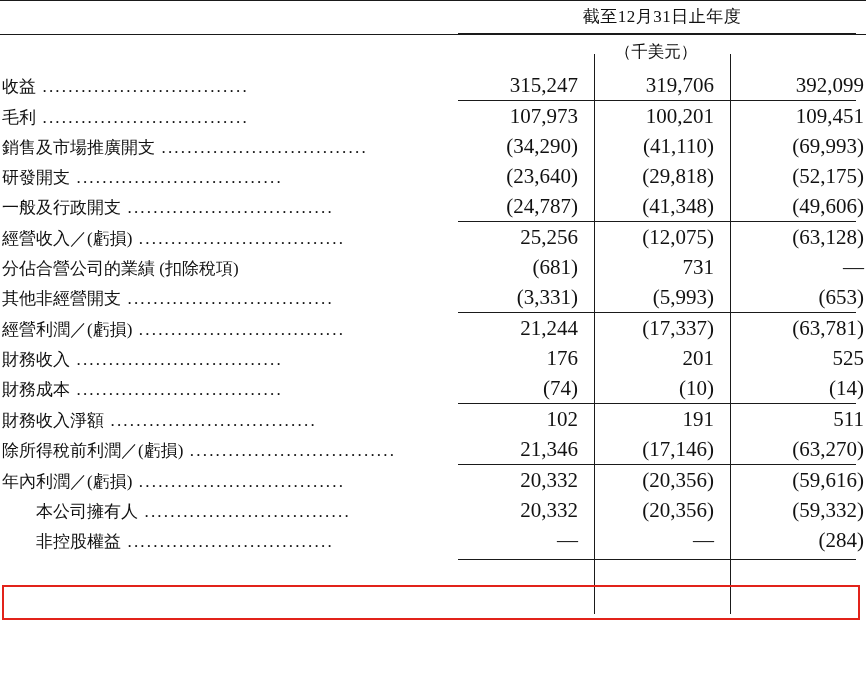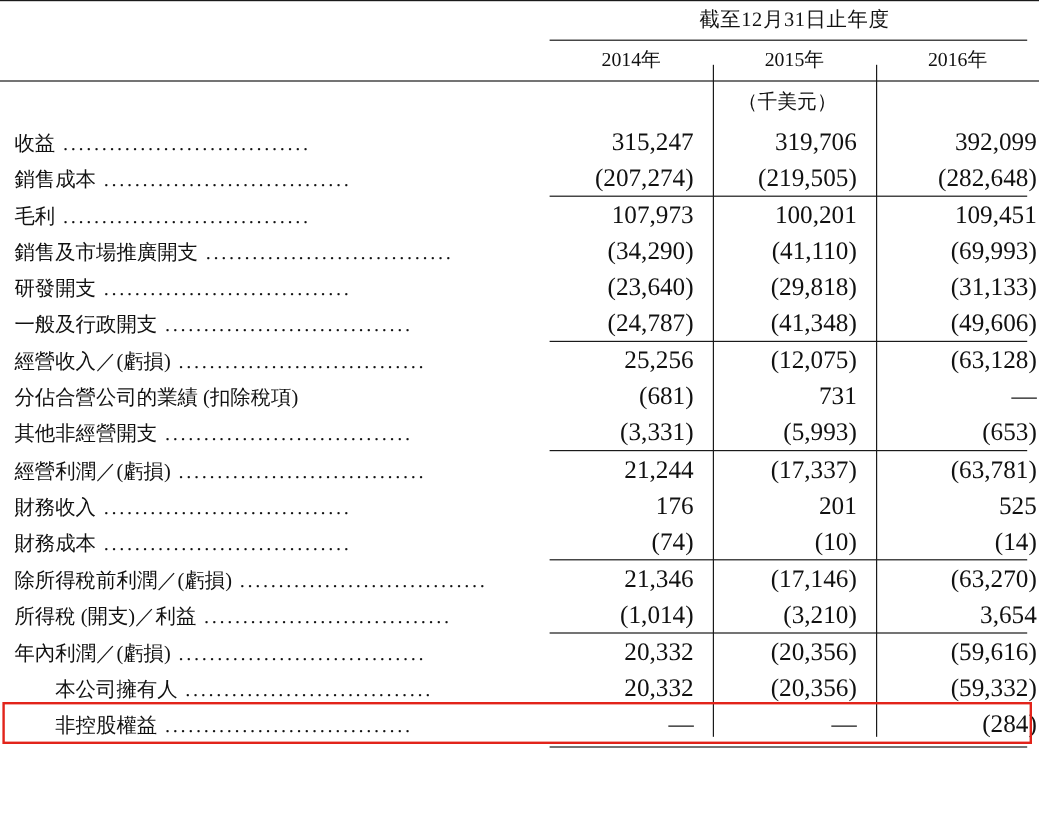--- a/index.html
+++ b/index.html
@@ -70,21 +70,21 @@
     text-align: center;
     font-size: 16.5px;
     padding: 6px 12px 7px 0;
   }
 
   
   .lbl {
     font-size: 17px;
     white-space: nowrap;
     overflow: hidden;
-    padding: 2px 0 2px 12px;
+    padding: 2px 0 2px 2px;
     position: relative;
   }
   .lbl .txt { }
   .lbl .dots {
     letter-spacing: 2.2px;
     color: #111;
   }
   .num {
     text-align: right;
     font-size: 21px;
@@ -148,52 +148,40 @@
         <td class="hdr-center" colspan="3">截至12月31日止年度</td>
       </tr>
 
       <tr class="rule-row">
         <td></td>
         <td colspan="3">
             <div class="hr-span" style="margin-right:10px;"></div>
           </td>
       </tr>
 
-      <tr>
-        <td></td>
-        <td class="yr">2014年</td>
-        <td class="yr">2015年</td>
-        <td class="yr">2016年</td>
-      </tr>
 
       <tr class="rule-row">
         <td colspan="4">
             <div class="hr-full"></div>
           </td>
       </tr>
 
       <tr>
         <td></td>
         <td class="unit" colspan="3">（千美元）</td>
       </tr>
 
     </tbody>
     <tbody id="rows-body">
         <tr class="data">
           <td class="lbl"><span class="txt">收益</span><span class="dots"> ................................</span></td>
           <td class="num">315,247</td>
           <td class="num">319,706</td>
           <td class="num last">392,099</td>
         </tr>
-        <tr class="data">
-          <td class="lbl"><span class="txt">銷售成本</span><span class="dots"> ................................</span></td>
-          <td class="num">(207,274)</td>
-          <td class="num">(219,505)</td>
-          <td class="num last">(282,648)</td>
-        </tr>
         <tr class="rule-row">
           <td></td>
           <td colspan="3" class="sep-cell">
             <div class="sep-line"></div>
           </td>
         </tr>
         <tr class="data">
           <td class="lbl"><span class="txt">毛利</span><span class="dots"> ................................</span></td>
           <td class="num">107,973</td>
           <td class="num">100,201</td>
@@ -202,21 +190,21 @@
         <tr class="data">
           <td class="lbl"><span class="txt">銷售及市場推廣開支</span><span class="dots"> ................................</span></td>
           <td class="num">(34,290)</td>
           <td class="num">(41,110)</td>
           <td class="num last">(69,993)</td>
         </tr>
         <tr class="data">
           <td class="lbl"><span class="txt">研發開支</span><span class="dots"> ................................</span></td>
           <td class="num">(23,640)</td>
           <td class="num">(29,818)</td>
-          <td class="num last">(31,133)</td>
+          <td class="num last">(52,175)</td>
         </tr>
         <tr class="data">
           <td class="lbl"><span class="txt">一般及行政開支</span><span class="dots"> ................................</span></td>
           <td class="num">(24,787)</td>
           <td class="num">(41,348)</td>
           <td class="num last">(49,606)</td>
         </tr>
         <tr class="rule-row">
           <td></td>
           <td colspan="3" class="sep-cell">
@@ -265,30 +253,30 @@
           <td class="num">(10)</td>
           <td class="num last">(14)</td>
         </tr>
         <tr class="rule-row">
           <td></td>
           <td colspan="3" class="sep-cell">
             <div class="sep-line"></div>
           </td>
         </tr>
         <tr class="data">
+          <td class="lbl"><span class="txt">財務收入淨額</span><span class="dots"> ................................</span></td>
+          <td class="num">102</td>
+          <td class="num">191</td>
+          <td class="num last">511</td>
+        </tr>
+        <tr class="data">
           <td class="lbl"><span class="txt">除所得稅前利潤／(虧損)</span><span class="dots"> ................................</span></td>
           <td class="num">21,346</td>
           <td class="num">(17,146)</td>
           <td class="num last">(63,270)</td>
-        </tr>
-        <tr class="data">
-          <td class="lbl"><span class="txt">所得稅 (開支)／利益</span><span class="dots"> ................................</span></td>
-          <td class="num">(1,014)</td>
-          <td class="num">(3,210)</td>
-          <td class="num last">3,654</td>
         </tr>
         <tr class="rule-row">
           <td></td>
           <td colspan="3" class="sep-cell">
             <div class="sep-line"></div>
           </td>
         </tr>
         <tr class="data" id="hl-row">
           <td class="lbl"><span class="txt">年內利潤／(虧損)</span><span class="dots"> ................................</span></td>
           <td class="num">20,332</td>

